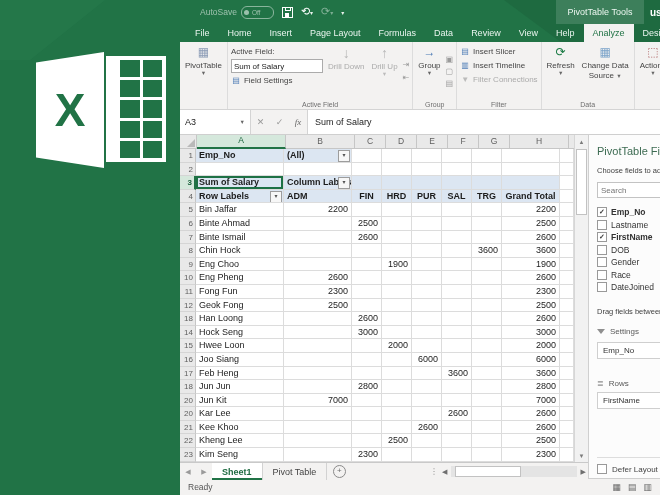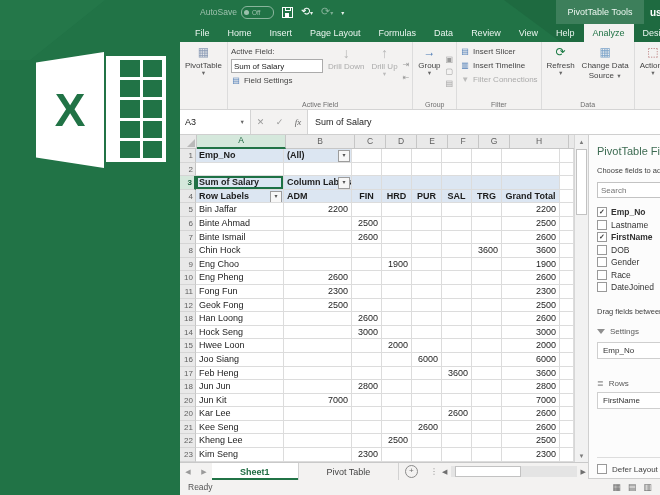--- a/index.html
+++ b/index.html
@@ -103,21 +103,21 @@
        color:#555;font-size:6px;line-height:9px;text-align:center;font-weight:normal;}
 
   .vscroll{width:14px;background:#f1f1f1;border-left:1px solid #d6d6d6;position:relative;flex:none;box-sizing:border-box;}
   .vsa{position:absolute;left:0;right:0;height:13px;display:flex;align-items:center;justify-content:center;
        font-size:6px;color:#7a7a7a;}
   .vsthumb{position:absolute;left:1px;right:1px;top:14px;height:64px;background:#fff;border:1px solid #c2c2c2;}
 
   .stabs{height:18px;background:#f3f2f1;border-top:1px solid #c9c9c9;display:flex;align-items:stretch;
          font-size:9px;position:relative;flex:none;box-sizing:border-box;}
   .snav{width:32px;display:flex;align-items:center;justify-content:space-around;color:#9a9a9a;font-size:7px;flex:none;}
-  .stab{padding:0 28px;display:flex;align-items:center;border-right:1px solid #d2d2d2;color:#444;white-space:nowrap;}
+  .stab{padding:0 10px;display:flex;align-items:center;border-right:1px solid #d2d2d2;color:#444;white-space:nowrap;}
   .stab.active{background:#fff;color:#1e6b41;font-weight:bold;box-shadow:inset 0 -2px 0 #217346;}
   .newsheet{width:24px;display:flex;align-items:center;justify-content:center;flex:none;}
   .plus-circle{width:11px;height:11px;border:1px solid #8a8a8a;border-radius:50%;font-size:8px;line-height:10px;
                text-align:center;color:#6d6d6d;}
   .hs{position:absolute;left:250px;right:2px;top:2px;bottom:2px;display:flex;align-items:center;gap:4px;}
   .hsdots{color:#8a8a8a;font-size:8px;}
   .hsa{color:#6f6f6f;font-size:7px;}
   .hstrack{flex:1;height:11px;background:#e4e4e4;position:relative;}
   .hsthumb{position:absolute;left:4px;top:0;width:66px;height:11px;background:#fff;border:1px solid #c2c2c2;box-sizing:border-box;}
   .hsa.right{margin-left:auto;}
@@ -567,21 +567,21 @@
                   <div class="c" style="width: 30px;"></div>
                   <div class="c" style="width: 30px;"></div>
                   <div class="c" style="width: 30px;"></div>
                   <div class="c num" style="width: 30px;">2600</div>
                   <div class="c" style="width: 30px;"></div>
                   <div class="c num" style="width: 58px;">2600</div>
                   <div class="c" style="width: 14px;"></div>
                 </div>
                 <div class="grow">
                   <div class="rowh">21</div>
-                  <div class="c" style="width: 88px;">Kee Seng</div>
+                  <div class="c" style="width: 88px;">Kee Khoo</div>
                   <div class="c" style="width: 68px;"></div>
                   <div class="c" style="width: 30px;"></div>
                   <div class="c" style="width: 30px;"></div>
                   <div class="c num" style="width: 30px;">2600</div>
                   <div class="c" style="width: 30px;"></div>
                   <div class="c" style="width: 30px;"></div>
                   <div class="c num" style="width: 58px;">2600</div>
                   <div class="c" style="width: 14px;"></div>
                 </div>
                 <div class="grow">

